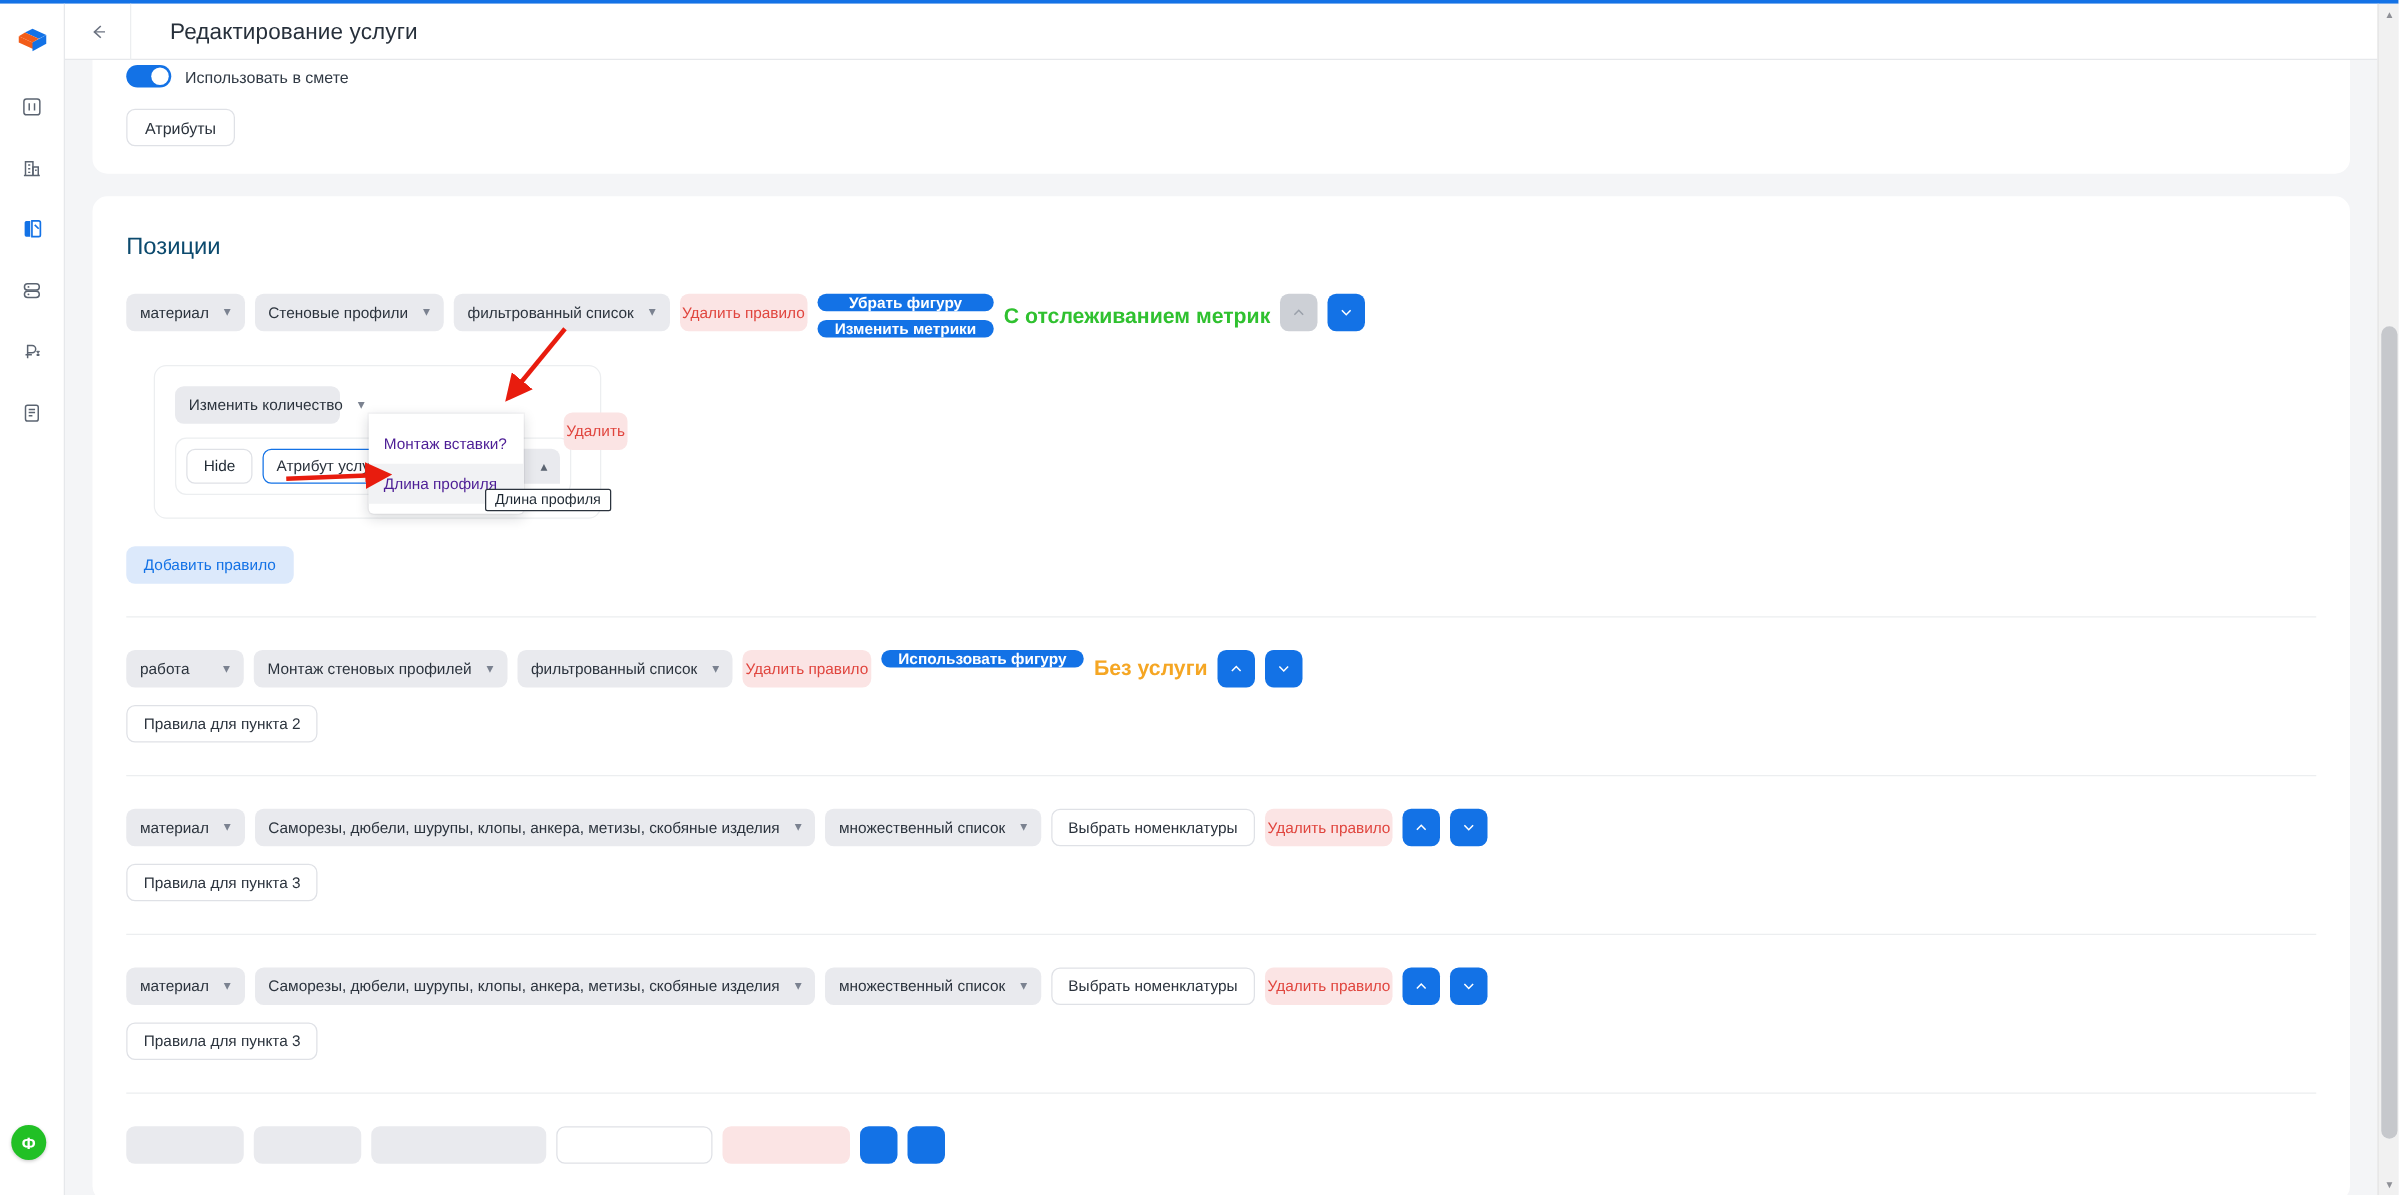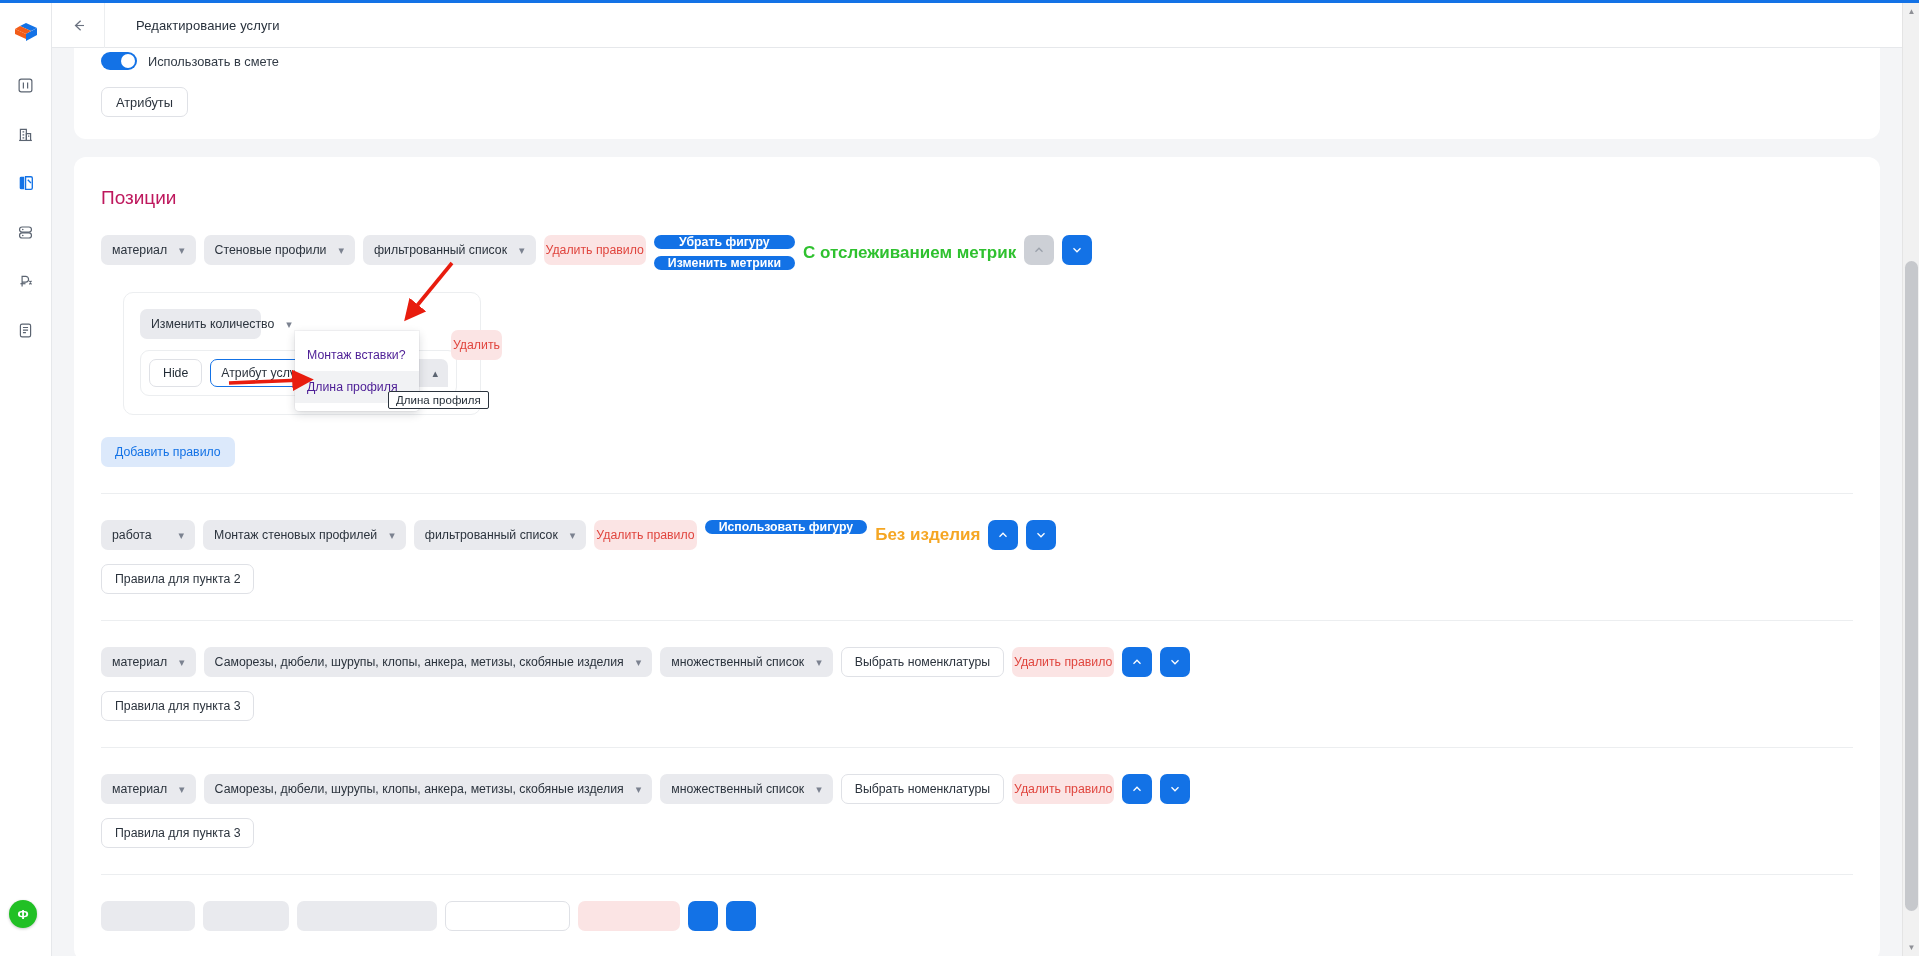--- a/index.html
+++ b/index.html
@@ -45,21 +45,21 @@
   .header {
     position: absolute; left: 52px; top: 3px; right: 17px; height: 45px;
     background: #ffffff; border-bottom: 1px solid #e6e8eb;
     display: flex; align-items: center;
   }
   .back-btn {
     width: 53px; height: 45px; display:flex; align-items:center; justify-content:center;
     border-right: 1px solid #eceef0; cursor: pointer; color: #6b7280;
   }
   .header-title {
-    margin-left: 31px; font-size: 13px; color: #27303b; letter-spacing: .1px; text-align: center;
+    margin-left: 31px; font-size: 18px; color: #27303b; letter-spacing: .1px; text-align: center;
   }
 
   
   .page {
     position:absolute; left: 52px; top: 48px; right: 17px; bottom: 0;
     background: #f4f5f7; overflow: hidden;
   }
 
   .card {
     background: #ffffff; border-radius: 12px; margin: 0 22px 18px 22px;
@@ -79,21 +79,21 @@
 
   .btn-outline {
     display:inline-flex; align-items:center; justify-content:center;
     min-height: 30px; padding: 0 14px; margin-top: 17px;
     background:#fff; border:1px solid #dfe1e6; border-radius: 7px;
     font-size: 12.8px; color:#2b333d; cursor:pointer;
     font-family: inherit;
   }
 
   .card-positions { padding: 24px 27px 30px 27px; }
-  .section-title { font-size: 19px; font-weight: 400; color:#be185d; margin: 6px 0 0 0; }
+  .section-title { font-size: 19px; font-weight: 400; color:#0c4a6e; margin: 6px 0 0 0; }
 
   
   .rule-block { padding-top: 26px; }
   .rule-row { display:flex; align-items:flex-start; gap: 8px; flex-wrap: nowrap; }
 
   .sel {
     display:flex; align-items:center; justify-content:space-between; gap: 12px;
     height: 30px; padding: 0 11px; border-radius: 7px;
     background: #e9eaee; color:#2b333d; font-size: 12.3px; cursor:pointer;
     white-space: nowrap; border: none; font-family: inherit;
@@ -334,21 +334,21 @@
           </button>
           <button class="arrow-btn">
             <svg width="14" height="14" viewBox="0 0 20 20" fill="none" stroke="currentColor" stroke-width="1.8">
                 <path d="M5 7.5L10 12.5l5-5"></path>
               </svg>
           </button>
         </div>
 
         <div class="nested-wrap">
           <div class="nested">
-            <div class="sel" style="width:121px;">
+            <div class="sel" style="width:132px;">
               <span>Изменить количество</span>
               <span class="cv">▾</span>
             </div>
             <div class="nested-inner">
               <button class="hide-btn">Hide</button>
               <div class="sel-focus">
                 <span>Атрибут услуги</span>
                 <span class="cv">▾</span>
               </div>
               <div class="sel-open">
@@ -376,21 +376,21 @@
           <div class="sel sel-w2">
             <span>Монтаж стеновых профилей</span>
             <span class="cv">▾</span>
           </div>
           <div class="sel sel-w3">
             <span>фильтрованный список</span>
             <span class="cv">▾</span>
           </div>
           <button class="btn-danger-soft">Удалить правило</button>
           <button class="btn-primary">Использовать фигуру</button>
-          <div class="metric-tag metric-orange">Без изделия</div>
+          <div class="metric-tag metric-orange">Без услуги</div>
           <button class="arrow-btn">
             <svg width="14" height="14" viewBox="0 0 20 20" fill="none" stroke="currentColor" stroke-width="1.8">
                 <path d="M5 12.5L10 7.5l5 5"></path>
               </svg>
           </button>
           <button class="arrow-btn">
             <svg width="14" height="14" viewBox="0 0 20 20" fill="none" stroke="currentColor" stroke-width="1.8">
                 <path d="M5 7.5L10 12.5l5-5"></path>
               </svg>
           </button>

